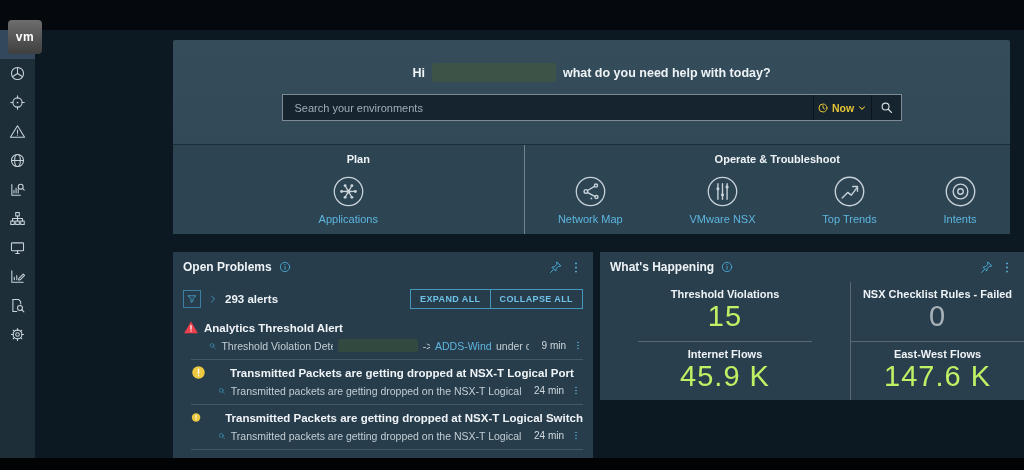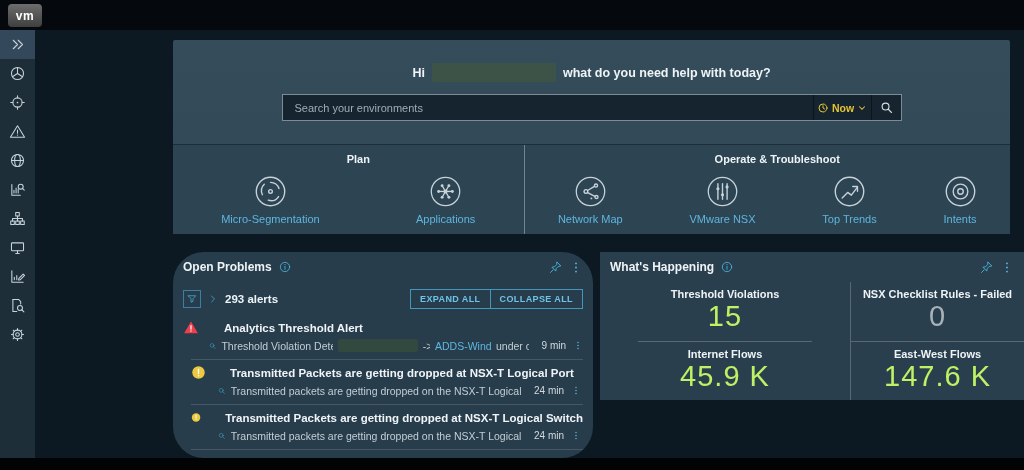--- a/index.html
+++ b/index.html
@@ -9,21 +9,21 @@
     background:#0c1822;
     font-family:"Liberation Sans", sans-serif;
     color:#e9eef2;
   }
   svg { display:block; }
   .st { fill:none; stroke:#c8d3d9; stroke-width:1.5; stroke-linecap:round; stroke-linejoin:round; }
   .blue-st { fill:none; stroke:#49afd9; stroke-width:1.5; stroke-linecap:round; stroke-linejoin:round; }
 
   
   .topbar { position:absolute; top:0; left:0; right:0; height:30px; background:#05090d; z-index:4; }
-  .logo { position:absolute; top:4px; left:8px; width:34px; height:23px;
+  .logo { position:absolute; top:20px; left:8px; width:34px; height:34px;
     background:linear-gradient(#6d6d6d,#3f3f3f); border-radius:4px;
     display:flex; align-items:center; justify-content:center;
     color:#fff; font-weight:bold; font-size:12px; letter-spacing:.5px; }
 
   
   .sidebar { position:absolute; top:30px; left:0; width:35px; height:428px;
     background:#1d2e39; z-index:3; display:flex; flex-direction:column; }
   .nav-item { width:35px; height:29px; display:flex; align-items:center; justify-content:center; cursor:pointer; }
   .nav-item.active { background:#33495b; }
 
@@ -49,40 +49,40 @@
   .cat { padding-top:8px; }
   .cat.plan { width:42%; border-right:1px solid rgba(190,210,220,.45); }
   .cat.operate { width:58%; }
   .cat-title { text-align:center; font-size:11px; font-weight:bold; color:#eef3f6;padding-left:20px; }
   .cat-items { display:flex; justify-content:space-around; margin-top:10px; }
   .cat-item { display:flex; flex-direction:column; align-items:center; cursor:pointer; }
   .cat-item .lbl { margin-top:5px; font-size:11px; color:#5eb6e0; }
 
   
   .panel { position:absolute; top:252px; background:#273d4c; overflow:hidden; }
-  .panel-problems { left:173px; width:420px; height:206px;border-radius:31px; }
+  .panel-problems { left:173px; width:420px; height:206px; }
   .panel-happening { left:600px; width:424px; height:148px; background:#2a3f4e; }
   .panel-head { height:30px; display:flex; align-items:center; padding:0 10px; gap:6px; }
   .panel-title { font-size:12px; font-weight:bold; color:#eef3f6; }
   .head-spacer { flex:1; }
   .head-ic { cursor:pointer; display:flex; align-items:center; }
 
   .filter-row { display:flex; align-items:center; gap:6px; padding:7px 10px 6px; }
   .funnel-box { width:18px; height:18px; border:1px solid #3f7ea3; display:flex;
     align-items:center; justify-content:center; cursor:pointer; }
   .alert-count { font-size:11.5px; font-weight:bold; color:#eef3f6; }
   .btn-group { margin-left:auto; display:flex; }
   .ob-btn { border:1px solid #4596bd; color:#6fc2e8; background:transparent;
     font-size:9px; font-weight:bold; letter-spacing:.4px; padding:4px 9px; cursor:pointer;
     font-family:"Liberation Sans",sans-serif; }
   .ob-btn + .ob-btn { border-left:none; }
 
   .alert-row { padding:5px 8px 7px 10px; }
   .alert-row + .alert-row { border-top:1px solid rgba(255,255,255,.14); margin-left:18px; padding-left:0; margin-right:10px; padding-right:0; }
-  .a-line1 { display:flex; align-items:center; gap:25px; }
+  .a-line1 { display:flex; align-items:center; gap:5px; }
   .alert-row + .alert-row .a-line1 { gap:24px; }
   .a-title { font-size:11.5px; font-weight:bold; color:#f0f4f7; white-space:nowrap; }
   .a-line2 { display:flex; align-items:center; gap:5px; margin:4px 0 0 26px; }
   .alert-row + .alert-row .a-line2 { margin-left:27px; }
   .a-desc { font-size:10.5px; color:#c3ced4; white-space:nowrap; overflow:hidden; }
   .redact-sm { width:80px; height:13px; background:#32493f; border-radius:2px; flex:0 0 auto; }
   .a-link { color:#5eb6e0; }
   .a-time { margin-left:auto; font-size:10px; color:#d2dadf; flex:0 0 auto; padding-left:8px; }
   .a-dots { flex:0 0 auto; cursor:pointer; padding:0 2px; }
   .grp { font-size:11px; color:#4d9fc9; white-space:nowrap; }
@@ -211,28 +211,20 @@
             <circle cx="10.5" cy="10.5" r="5.5"></circle>
             <path d="M14.8 14.8L20 20"></path>
           </svg>
       </div>
     </div>
   </div>
   <div class="hero-cats">
     <div class="cat plan">
       <div class="cat-title">Plan</div>
       <div class="cat-items">
-        <div class="cat-item">
-          <svg class="st" width="33" height="33" viewBox="0 0 36 36" stroke-width="1.4">
-              <circle cx="18" cy="18" r="15.5"></circle>
-              <path d="M18 8a10 10 0 0 1 9.3 6.8M26.8 23.5a10 10 0 0 1-11.3 4M9.2 21.5a10 10 0 0 1 2-11.5"></path>
-              <circle cx="18" cy="18" r="2"></circle>
-            </svg>
-          <span class="lbl">Micro-Segmentation</span>
-        </div>
         <div class="cat-item">
           <svg class="st" width="33" height="33" viewBox="0 0 36 36" stroke-width="1.2">
               <circle cx="18" cy="18" r="15.5" stroke-width="1.4"></circle>
               <circle cx="18" cy="18" r="2.2" fill="#c8d3d9" stroke="none"></circle>
               <path d="M18 18l7-.1M18 18l3.5 6M18 18l-3.5 6M18 18l-7-.1M18 18l-3.5-6M18 18l3.5-6"></path>
               <circle cx="25.5" cy="18" r="1.6" fill="#c8d3d9" stroke="none"></circle>
               <circle cx="21.7" cy="24.4" r="1.6" fill="#c8d3d9" stroke="none"></circle>
               <circle cx="14.3" cy="24.4" r="1.6" fill="#c8d3d9" stroke="none"></circle>
               <circle cx="10.5" cy="18" r="1.6" fill="#c8d3d9" stroke="none"></circle>
               <circle cx="14.3" cy="11.6" r="1.6" fill="#c8d3d9" stroke="none"></circle>

